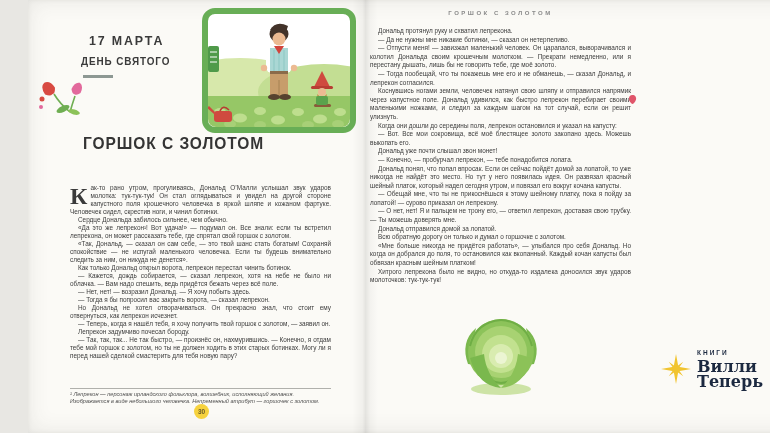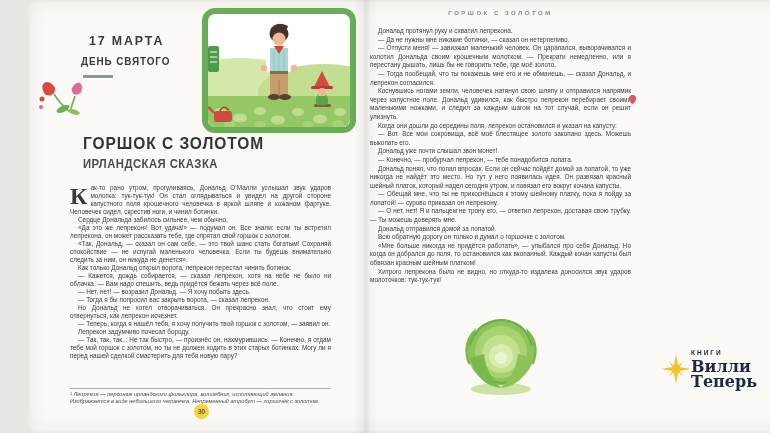--- a/index.html
+++ b/index.html
@@ -40,21 +40,21 @@
             font-style:italic;font-size:5.6px;line-height:7px;color:#4f4f4f;text-align:left;}
   .page-badge{left:166px;top:404px;width:15px;height:15px;border-radius:50%;background:#f6d23e;
               display:flex;align-items:center;justify-content:center;
               font-size:6.5px;font-weight:700;color:#6b5d2a;}
 
   
   .running-head{left:342px;top:10px;width:261px;text-align:center;
                 font-size:6px;letter-spacing:2.5px;font-weight:600;color:#8a8a8a;}
 
   
-  .logo{left:633px;top:350px;display:flex;align-items:center;}
+  .logo{left:633px;top:350px;display:flex;align-items:center;gap:6px;}
   .logo-text{display:flex;flex-direction:column;color:#1c2940;line-height:1;}
   .logo-imprint{font-size:6.5px;letter-spacing:2px;font-weight:700;margin-bottom:2px;}
   .logo-name{font-family:"DejaVu Serif",serif;font-size:16px;font-weight:700;line-height:15px;}
 </style>
 </head>
 <body>
 
 <div class="spread">
 
   <div class="abs date-header">
@@ -138,21 +138,20 @@
       <rect x="114" y="88" width="12" height="9" rx="2" fill="#5aa24c"></rect>
 
       <rect x="12" y="103" width="18" height="11" rx="3" fill="#cf4a3f"></rect>
       <path d="M12 106 L5 100 L7 98 L13 104 Z" fill="#cf4a3f"></path>
       <path d="M18 103 Q21 96 27 102" stroke="#b83d33" stroke-width="1.6" fill="none"></path>
     </g>
   </svg>
 
   <div class="abs title-block">
     <div><span class="page-title">ГОРШОК С ЗОЛОТОМ</span></div>
-    <div><span class="page-subtitle">ИРЛАНДСКАЯ СКАЗКА</span></div>
   </div>
 
   <div class="abs story story-left">
     <p class="no-indent"><span class="dropcap">К</span><span>ак-то рано утром, прогуливаясь, Дональд О’Малли услышал звук ударов молотка: тук-тук-тук! Он стал оглядываться и увидел на другой стороне капустного поля крошечного человечка в яркой шляпе и кожаном фартуке. Человечек сидел, скрестив ноги, и чинил ботинки.</span></p>
     <p>Сердце Дональда забилось сильнее, чем обычно.</p>
     <p>«Да это же лепрекон¹! Вот удача!» — подумал он. Все знали: если ты встретил лепрекона, он может рассказать тебе, где спрятал свой горшок с золотом.</p>
     <p>«Так, Дональд, — сказал он сам себе, — это твой шанс стать богатым! Сохраняй спокойствие — не испугай маленького человечка. Если ты будешь внимательно следить за ним, он никуда не денется».</p>
     <p>Как только Дональд открыл ворота, лепрекон перестал чинить ботинок.</p>
     <p>— Кажется, дождь собирается, — сказал лепрекон, хотя на небе не было ни облачка. — Вам надо спешить, ведь придётся бежать через всё поле.</p>
     <p>— Нет, нет! — возразил Дональд. — Я хочу побыть здесь.</p>

